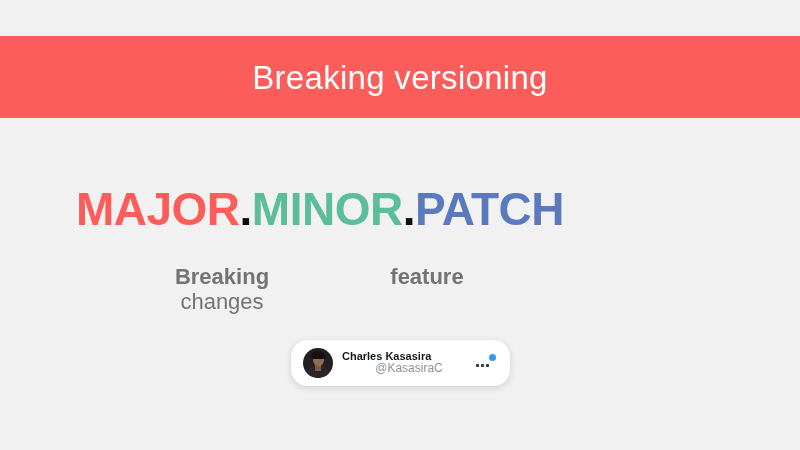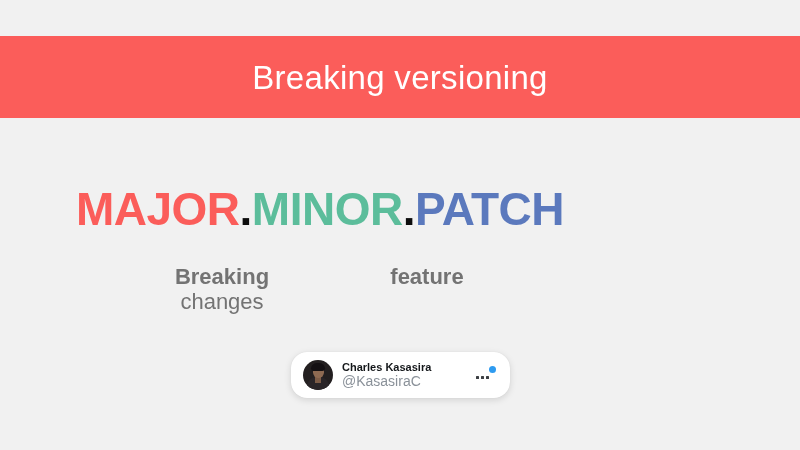--- a/index.html
+++ b/index.html
@@ -80,21 +80,21 @@
   .label-col.patch { width: 160px; margin-left: 16px; }
 
   .lbl-top, .lbl-bot { display: block; }
   .w-bold   { font-weight: 700; }
   .w-normal { font-weight: 400; }
 
   
   .attrib-card {
     position: absolute;
     left: 291px;
-    top: 352px;
+    top: 340px;
     width: 219px;
     height: 46px;
     background: #ffffff;
     border-radius: 16px;
     box-shadow: 0 2px 7px rgba(0,0,0,0.13), 0 0 1px rgba(0,0,0,0.10);
     display: flex;
     align-items: center;
     padding: 0 10px 0 12px;
     box-sizing: border-box;
   }
@@ -155,24 +155,25 @@
   }
   .attrib-name {
     display: block;
     font-size: 11px;
     font-weight: 700;
     color: #14171a;
     white-space: nowrap;
   }
   .attrib-handle {
     display: block;
-    font-size: 14px;
+    font-size: 12px;
     font-weight: 400;
     color: #8a9199;
     white-space: nowrap;
+    text-align: center;
   }
 
   .attrib-menu {
     flex: 0 0 auto;
     width: 24px;
     height: 28px;
     position: relative;
   }
   .menu-dots {
     position: absolute;

